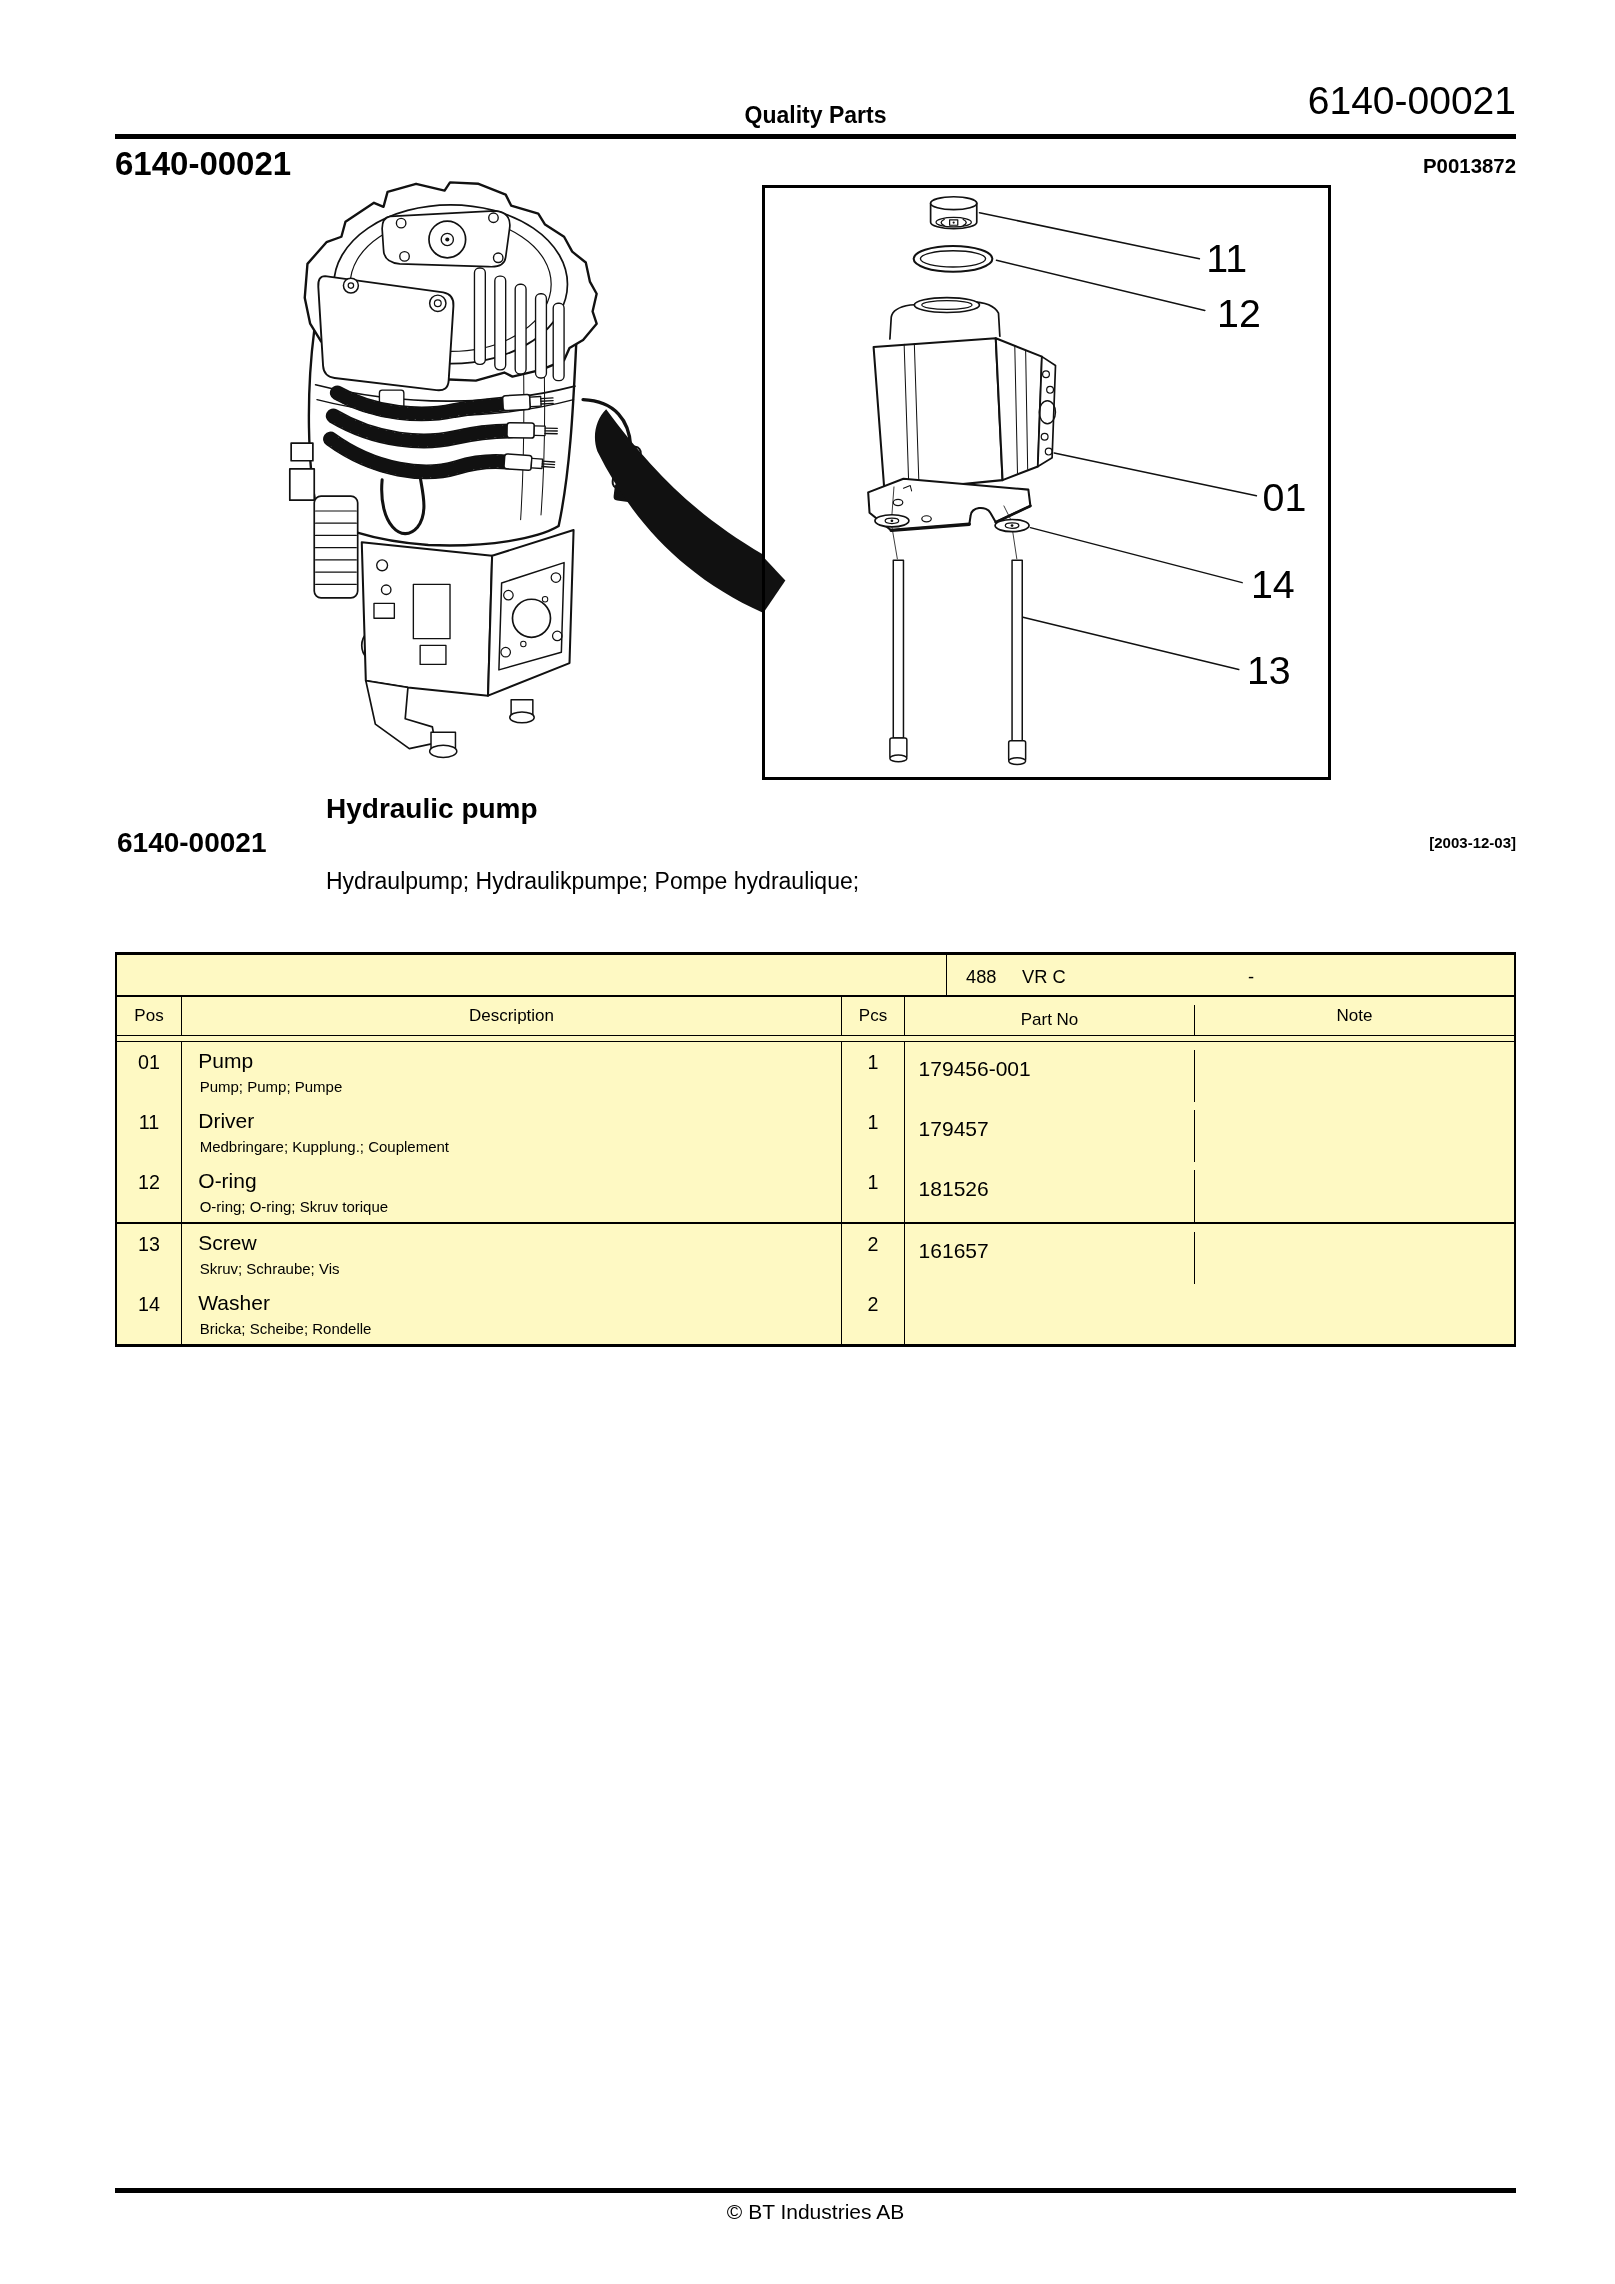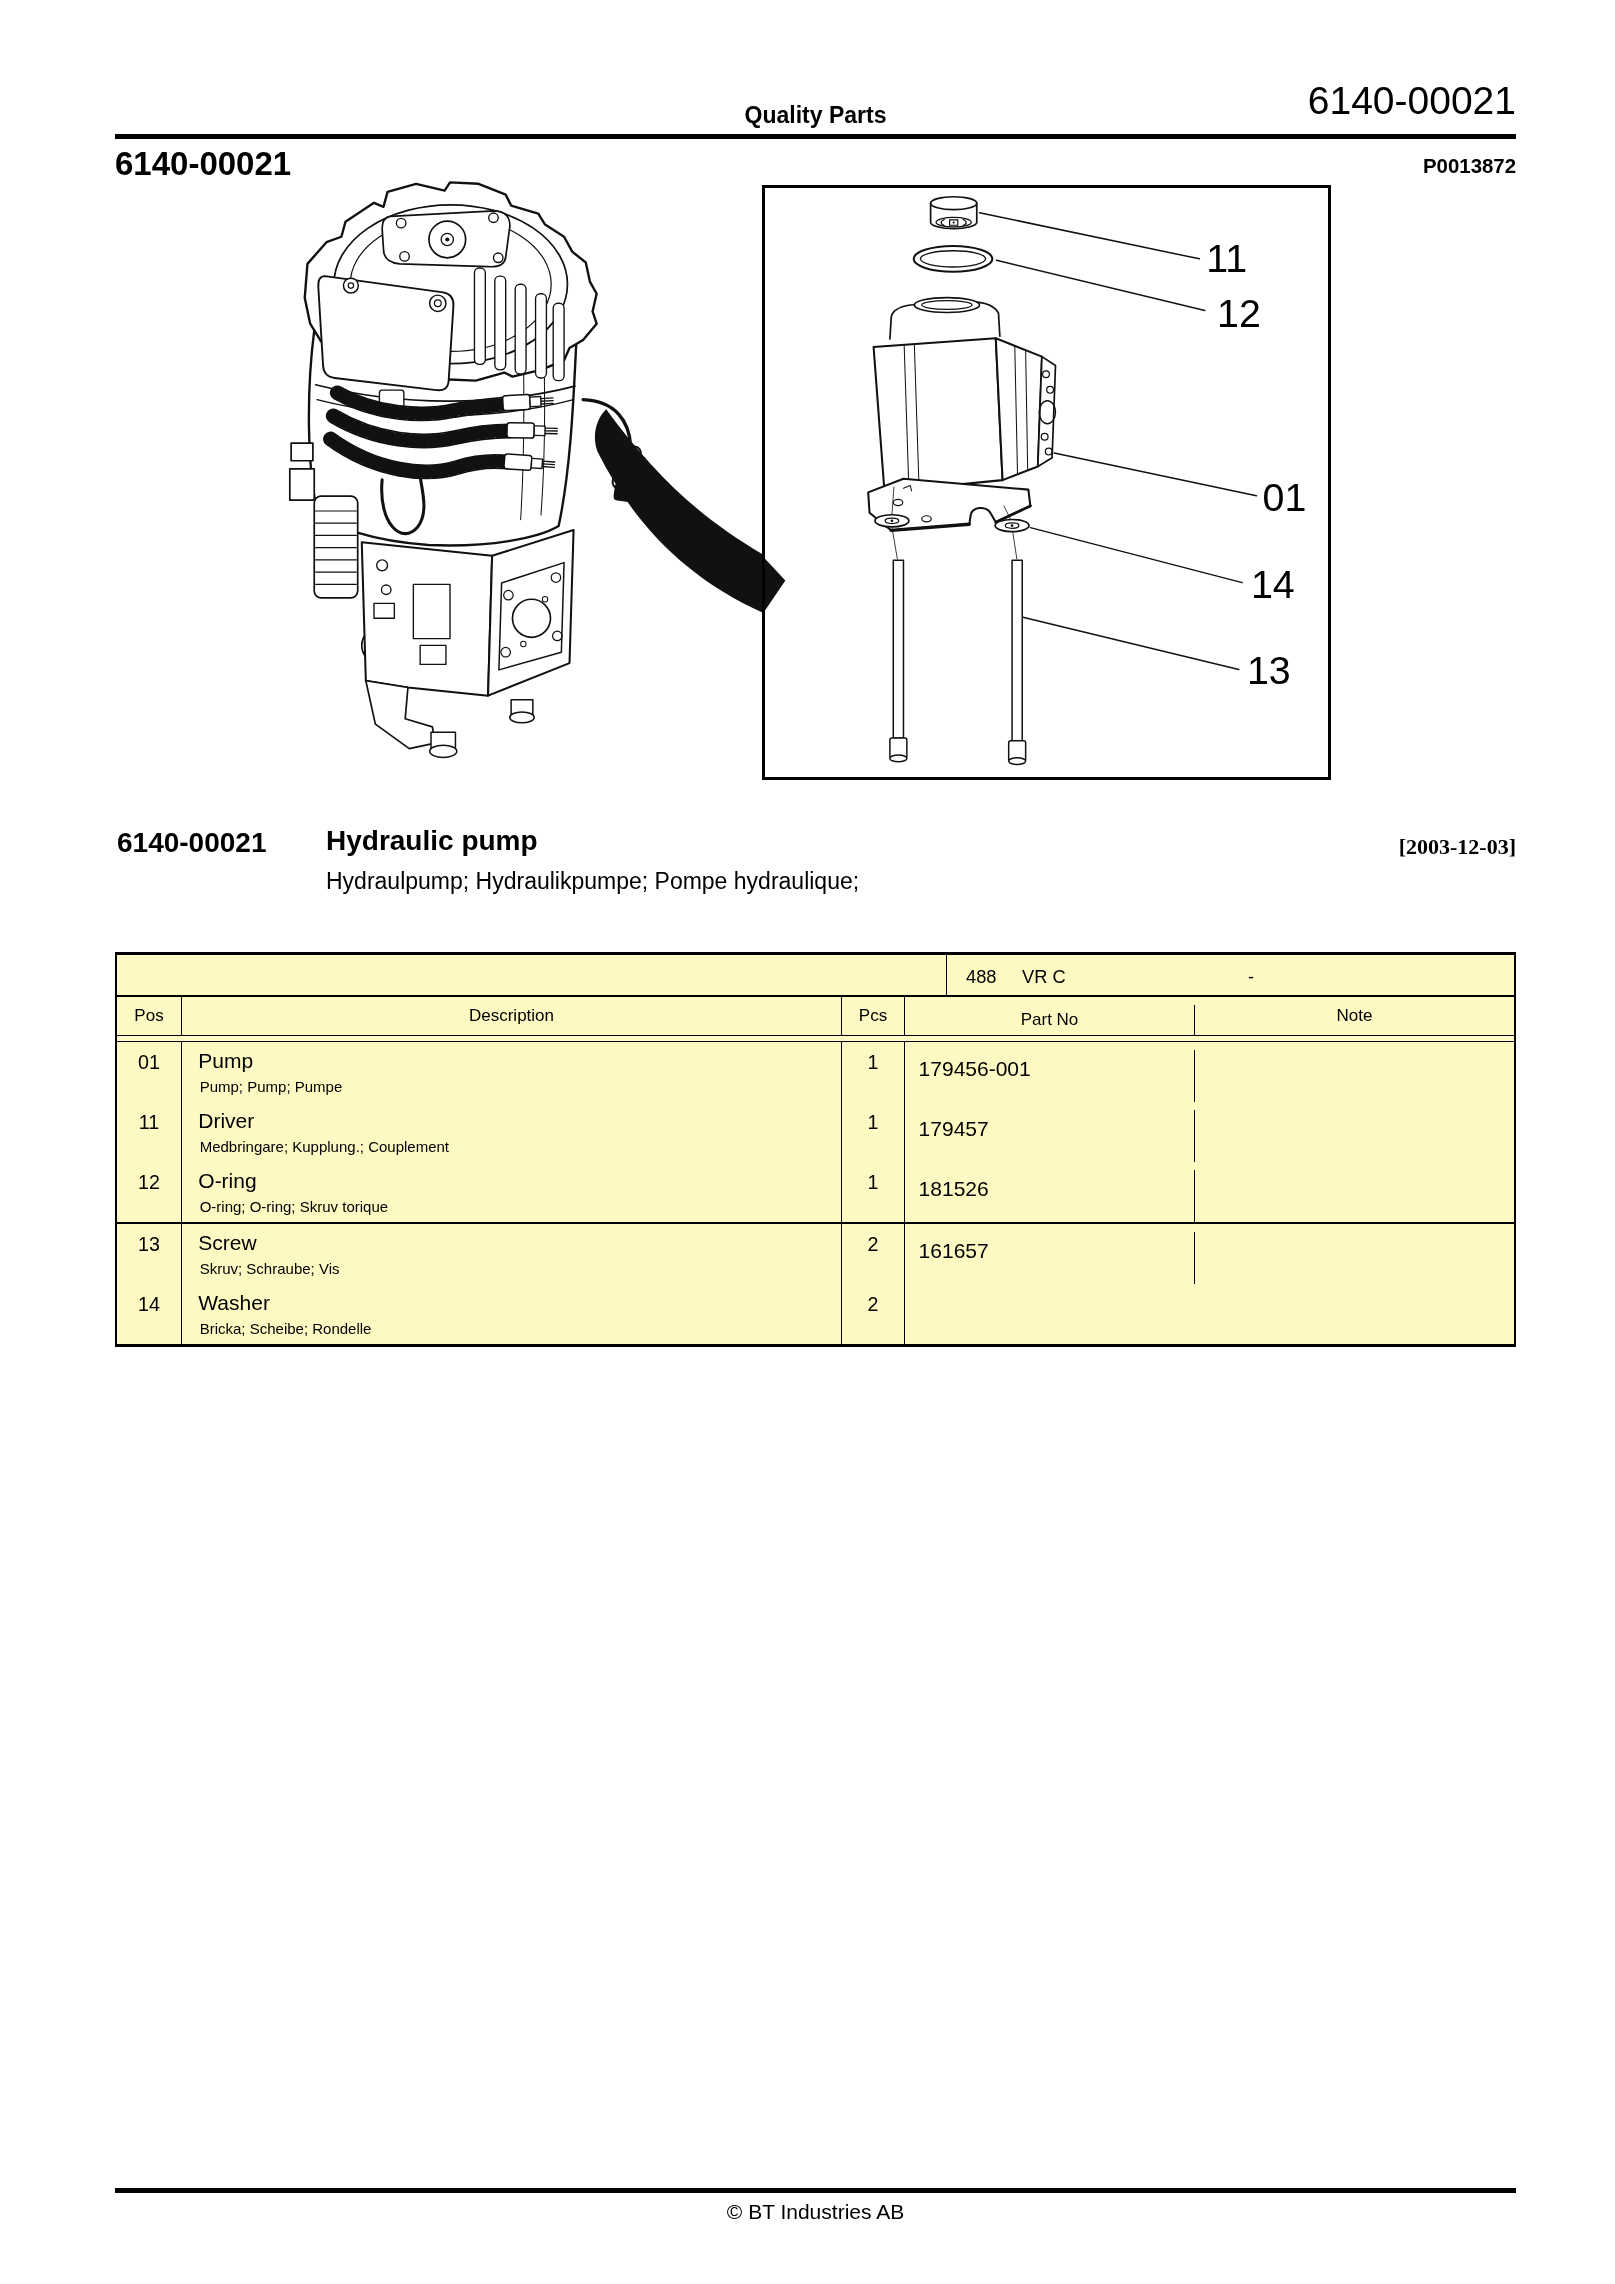--- a/index.html
+++ b/index.html
@@ -21,22 +21,22 @@
   .assembly-svg { left:204px; top:177px; }
   .exploded-box { left:762px; top:185px; width:569px; height:595px;
                   border:3.4px solid #000; box-sizing:border-box; background:#fff; }
 
   svg { display:block; }
   svg text { font-family:"Liberation Sans", sans-serif; }
   .callout { font-size:58px; fill:#000; }
 
   
   .sec-num   { left:117px;  top:827px; font-size:28px; font-weight:bold; }
-  .sec-title { left:326px;  top:825px; font-size:28px; font-weight:bold; }
-  .sec-date  { right:100px; top:834px; font-size:22px; font-weight:bold;font-family:Liberation Serif, serif; }
+  .sec-title { left:326px;  top:793px; font-size:28px; font-weight:bold; }
+  .sec-date  { right:100px; top:834px; font-size:15px; font-weight:bold; }
   .sec-sub   { left:326px;  top:868px; font-size:23px;text-align:right; }
 
   
   .parts-table { left:115px; top:952px; width:1401px; box-sizing:border-box;
                  border:2px solid #000; border-top:3.4px solid #000; border-bottom:3.4px solid #000;
                  background:#fef9c3; }
   .band { display:flex; height:40px; }
   .band-left  { width:830px; border-right:1.4px solid #000; box-sizing:border-box; }
   .band-right { position:relative; flex:1; font-size:18.3px; }
   .band-right span { position:absolute; top:11px; }

